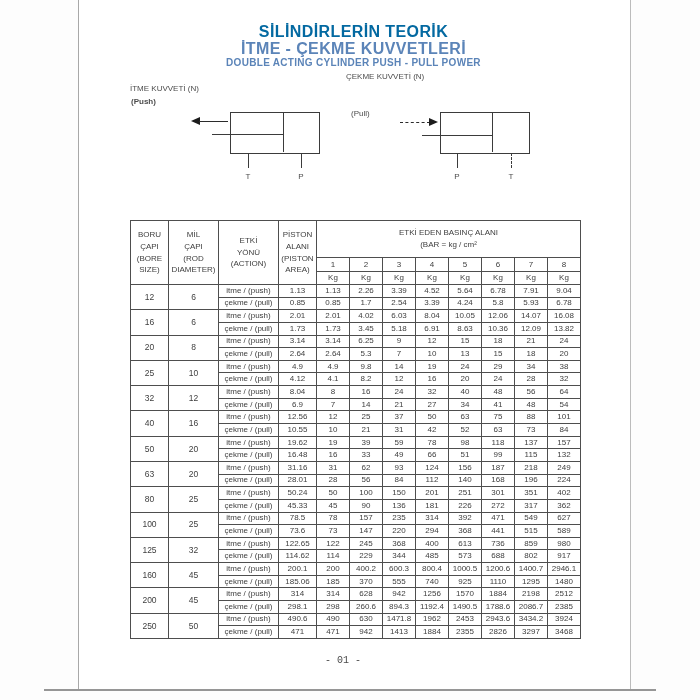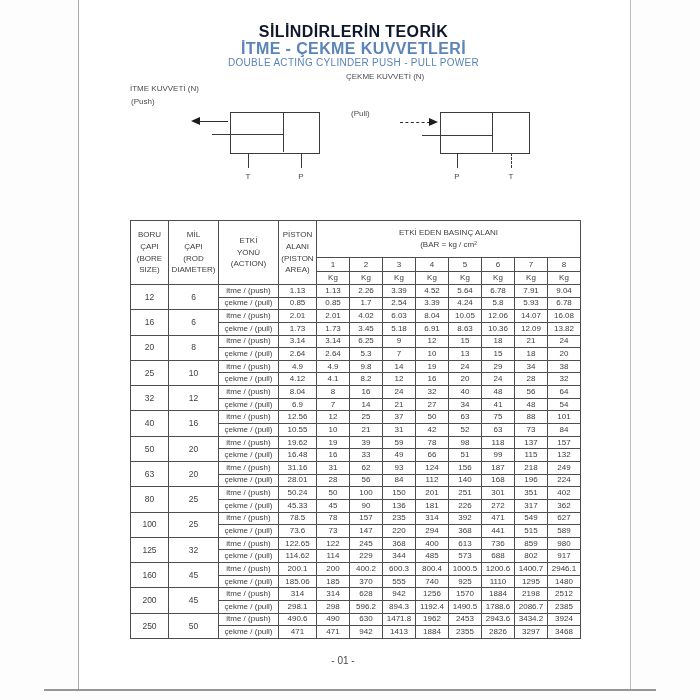--- a/index.html
+++ b/index.html
@@ -9,21 +9,21 @@
   }
   .sheet {
     position:absolute; left:78px; top:0; width:551px; height:689px;
     background:#ffffff; border-left:1px solid #a8a8a8; border-right:1px solid #bcbcbc;
   }
   .bottom-rule { position:absolute; left:44px; top:689px; width:612px; height:2px; background:#969696; }
 
   .title1, .title2 { position:absolute; left:78px; width:551px; text-align:center;
     font-weight:bold; font-size:16px; letter-spacing:0.4px; }
   .subtitle { position:absolute; left:78px; width:551px; text-align:center;
-    font-weight:normal; font-size:10px; letter-spacing:0.3px; }
+    font-weight:bold; font-size:10px; letter-spacing:0.3px; }
   .title1 { top:23px; } .title2 { top:40px;text-align:center; } .subtitle { top:57px; }
 
   .diag-label { position:absolute; font-size:8px; color:#4c4c4c; white-space:nowrap; }
   .cyl  { position:absolute; border:1.2px solid #3b3b3b; background:#fff; }
   .vline { position:absolute; width:1.2px; background:#3b3b3b; }
   .vdash { position:absolute; width:0; border-left:1.2px dashed #3b3b3b; }
   .hline { position:absolute; height:1.2px; background:#3b3b3b; }
   .port-label { position:absolute; width:14px; text-align:center; font-size:8px; color:#4c4c4c; }
   .arrow { position:absolute; height:9px; }
   .arrow .line  { position:absolute; top:4px; height:1.4px; background:#2b2b2b; }
@@ -39,34 +39,34 @@
     padding:0; font-weight:normal; overflow:hidden; }
   .forces thead th { white-space:pre-line; line-height:1.45; }
   .forces .hd-top { height:36px; }
   .forces .num-h  { height:13px; }
   .forces .unit-h { height:12px; }
   .forces tbody td { height:11.65px; line-height:1; }
   .forces td.group  { font-size:8.5px; }
   .forces td.action { font-size:8px; }
 
   .footer { position:absolute; left:78px; top:655px; width:530px; text-align:center;
-    font-family:Liberation Sans, sans-serif; font-size:10px; color:#4a4a4a; }
+    font-family:Liberation Mono, monospace; font-size:10px; color:#4a4a4a; }
 </style>
 </head>
 <body>
 
 <div class="sheet"></div>
 <div class="bottom-rule"></div>
 
-<div class="title1" style="color: #0f172a;">SİLİNDİRLERİN TEORİK</div>
+<div class="title1" style="color: #0369a1;">SİLİNDİRLERİN TEORİK</div>
 <div class="title2" style="color: rgb(91, 132, 184);">İTME - ÇEKME KUVVETLERİ</div>
 <div class="subtitle" style="color: rgb(91, 132, 184);">DOUBLE ACTING CYLINDER PUSH - PULL POWER</div>
 
 <div class="diag-label" style="left:130px; top:84px;">İTME KUVVETİ (N)</div>
-<div class="diag-label" style="left:131px; top:97px;">(Push)</div>
+<div class="diag-label" style="left:131px; top:97px;font-weight:bold;">(Push)</div>
 <div class="arrow" style="left:191px; top:117px; width:37px;">
   <span class="head-left"></span>
     <span class="line" style="left:8px; right:0;"></span>
 </div>
 <div class="cyl" style="left:230px; top:112px; width:88px; height:40px;"></div>
 <div class="vline" style="left:283px; top:113px; height:39px;"></div>
 <div class="hline" style="left:212px; top:134px; width:71px;"></div>
 <div class="vline" style="left:248px; top:153px; height:15px;"></div>
 <div class="vline" style="left:301px; top:153px; height:15px;"></div>
 <div class="port-label" style="left:241px; top:172px;">T</div>
@@ -466,21 +466,21 @@
         <td class="val">1256</td>
         <td class="val">1570</td>
         <td class="val">1884</td>
         <td class="val">2198</td>
         <td class="val">2512</td>
       </tr>
       <tr>
         <td class="action">çekme / (pull)</td>
         <td class="area">298.1</td>
         <td class="val">298</td>
-        <td class="val">596.2</td>
+        <td class="val">260.6</td>
         <td class="val">894.3</td>
         <td class="val">1192.4</td>
         <td class="val">1490.5</td>
         <td class="val">1788.6</td>
         <td class="val">2086.7</td>
         <td class="val">2385</td>
       </tr>
       <tr>
         <td class="group" rowspan="2">250</td>
         <td class="group" rowspan="2">50</td>

